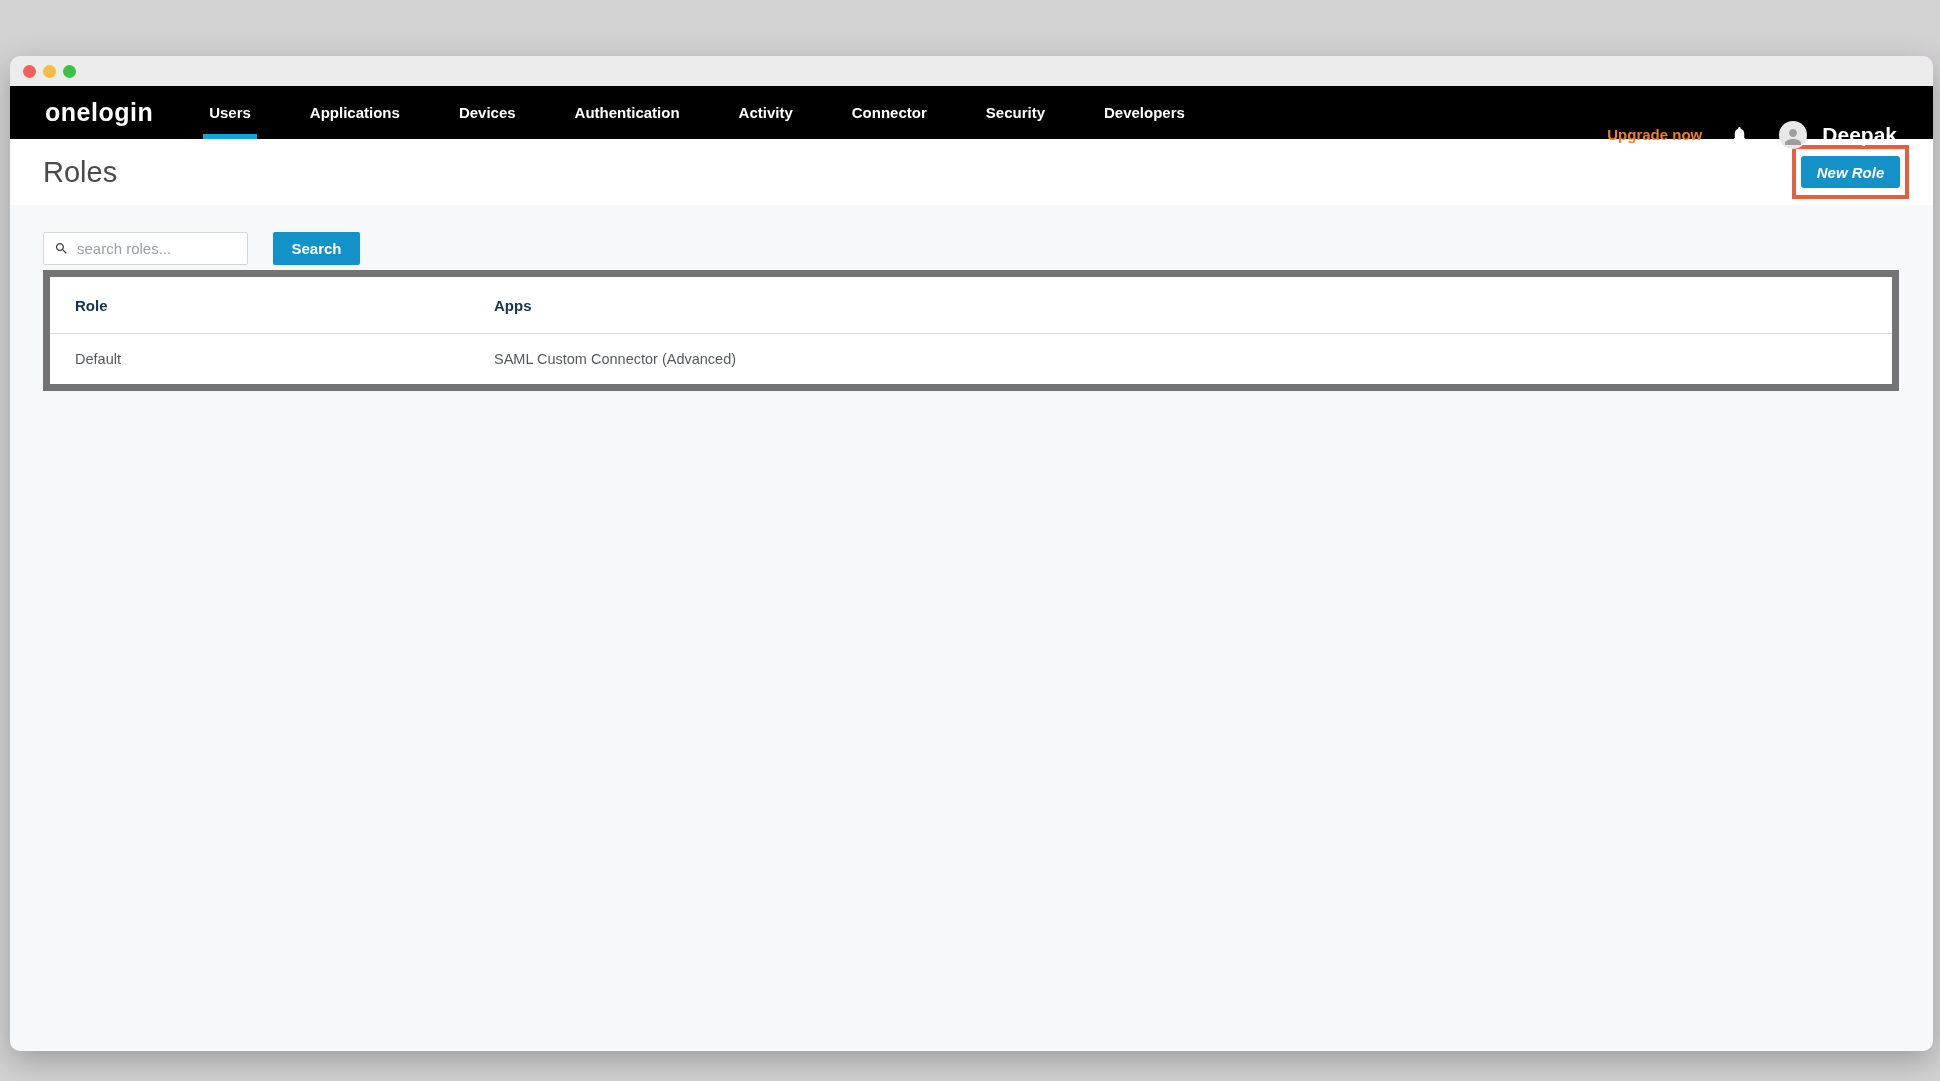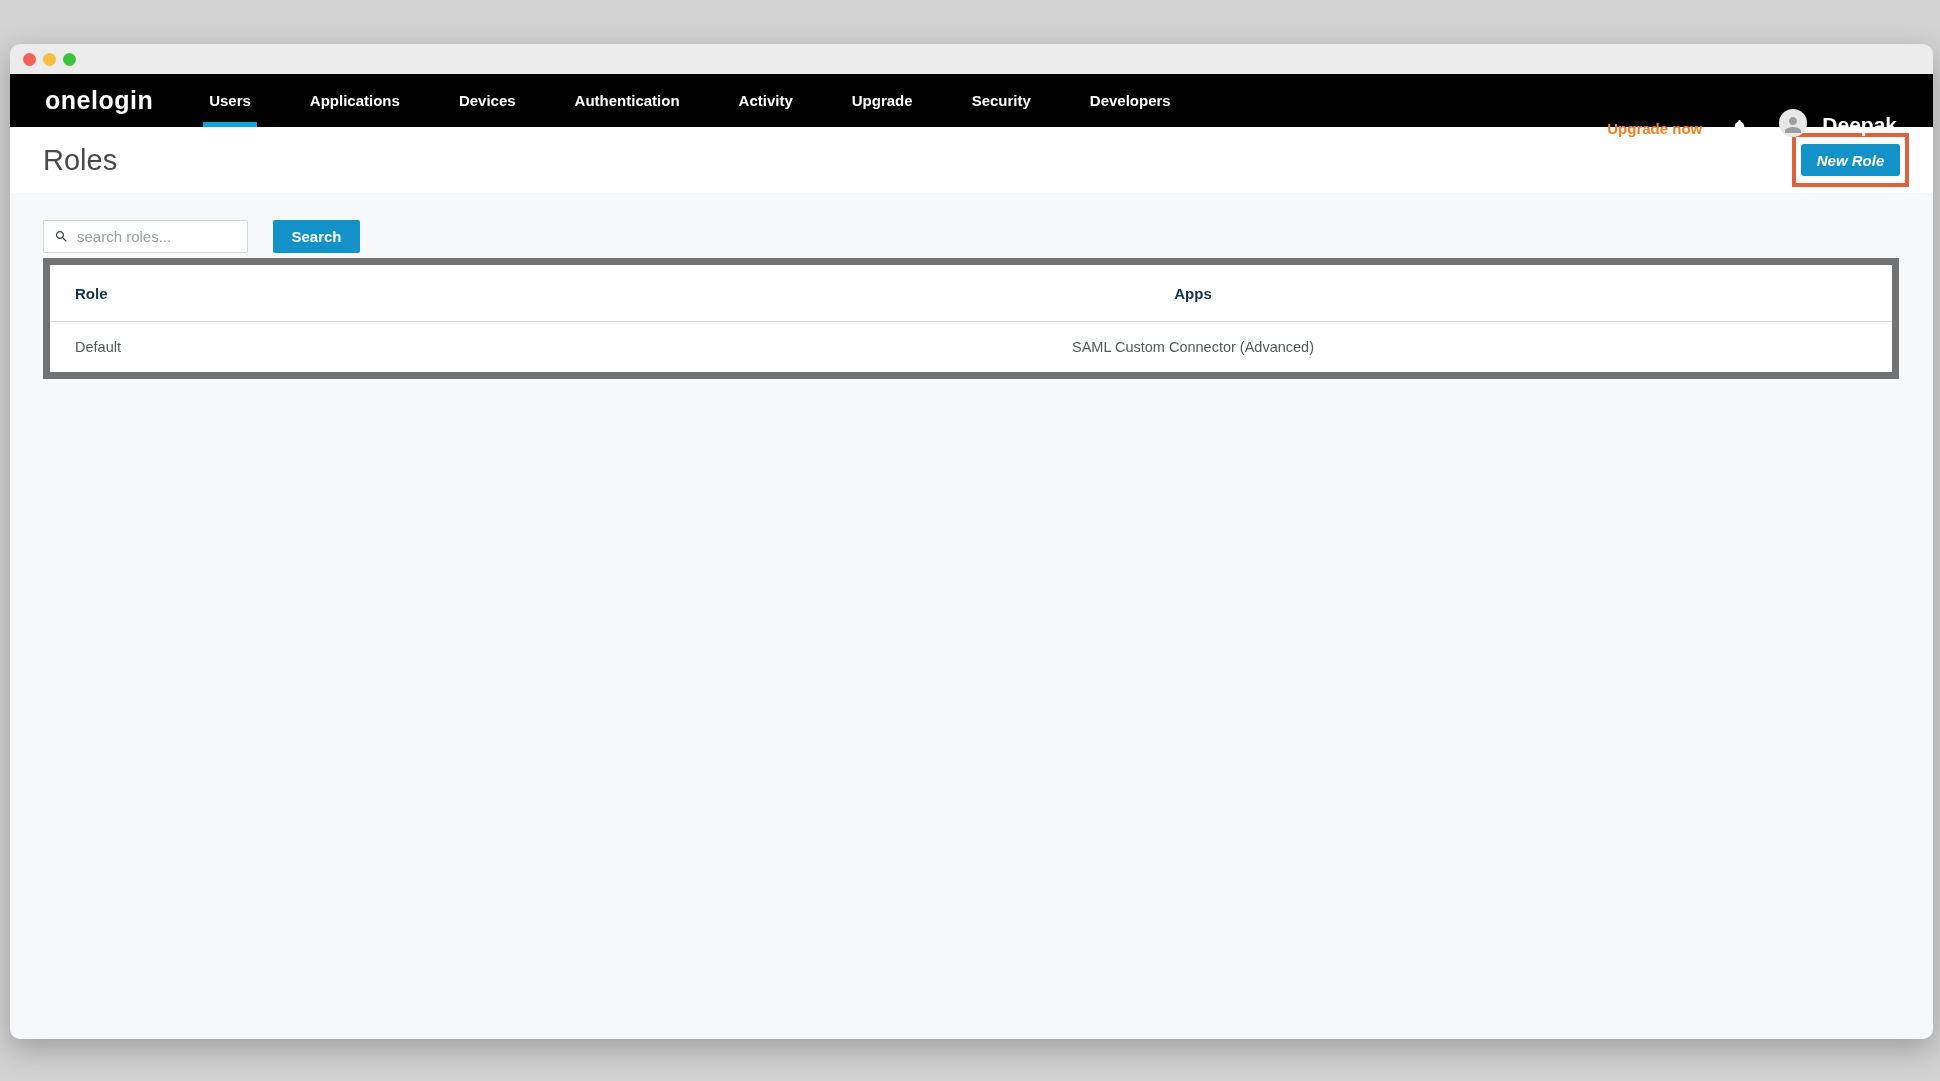--- a/index.html
+++ b/index.html
@@ -4,21 +4,21 @@
 <style>
   * { margin: 0; padding: 0; box-sizing: border-box; }
   html, body { width: 1940px; height: 1081px; overflow: hidden; }
   body {
     background: #d2d2d2;
     font-family: "Liberation Sans", sans-serif;
     position: relative;
   }
   .window {
     position: absolute;
-    left: 10px; top: 44px;
+    left: 10px; top: 56px;
     width: 1923px; height: 995px;
     border-radius: 10px;
     overflow: hidden;
     background: #f0abfc;
     box-shadow: 0 10px 30px rgba(0,0,0,0.25);
     display: flex;
     flex-direction: column;
   }
   
   .titlebar {
@@ -71,21 +71,21 @@
   .nav-item.active::after {
     content: "";
     position: absolute;
     left: -6px; right: -6px; bottom: 0;
     height: 5px;
     background: #10a5dc;
   }
   .nav-right {
     margin-left: auto;
     display: flex;
-    align-items: flex-end;
+    align-items: center;
     margin-top: 44px;
   }
   .upgrade-link {
     color: #f57d20;
     font-size: 15px;
     font-weight: 700;
     margin-right: 28px;
     cursor: pointer;
     white-space: nowrap;
   }
@@ -171,21 +171,21 @@
     background: #ffffff;
     border: 7px solid #737373;
   }
   .t-row {
     display: flex;
     align-items: center;
   }
   .t-head { height: 57px; border-bottom: 1px solid #dadce0; }
   .t-body-row { height: 50px; }
   .cell-role { width: 444px; padding-left: 25px; flex: 0 0 auto; }
-  .cell-apps { flex: 1 1 auto; text-align: center; }
+  .cell-apps { flex: 1 1 auto; }
   .t-head .cell {
     font-size: 15px;
     font-weight: 700;
     color: #16344a;
   }
   .t-body-row .cell {
     font-size: 14.5px;
     color: #56595c;
   }
 </style>
@@ -201,21 +201,21 @@
   </div>
 
   <div class="navbar">
     <div class="logo">onelogin</div>
     <div class="nav-items">
       <div class="nav-item active">Users</div>
       <div class="nav-item">Applications</div>
       <div class="nav-item">Devices</div>
       <div class="nav-item">Authentication</div>
       <div class="nav-item">Activity</div>
-      <div class="nav-item">Upgrade</div>
+      <div class="nav-item">Connector</div>
       <div class="nav-item">Security</div>
       <div class="nav-item">Developers</div>
     </div>
     <div class="nav-right">
       <div class="upgrade-link">Upgrade now</div>
       <div class="bell-wrap">
         <svg width="19" height="19" viewBox="0 0 24 24">
           <path fill="#ffffff" d="M12 22c1.1 0 2-.9 2-2h-4c0 1.1.9 2 2 2zm6-6v-5c0-3.07-1.63-5.64-4.5-6.32V4c0-.83-.67-1.5-1.5-1.5s-1.5.67-1.5 1.5v.68C7.64 5.36 6 7.92 6 11v5l-2 2v1h16v-1l-2-2z"></path>
         </svg>
       </div>

